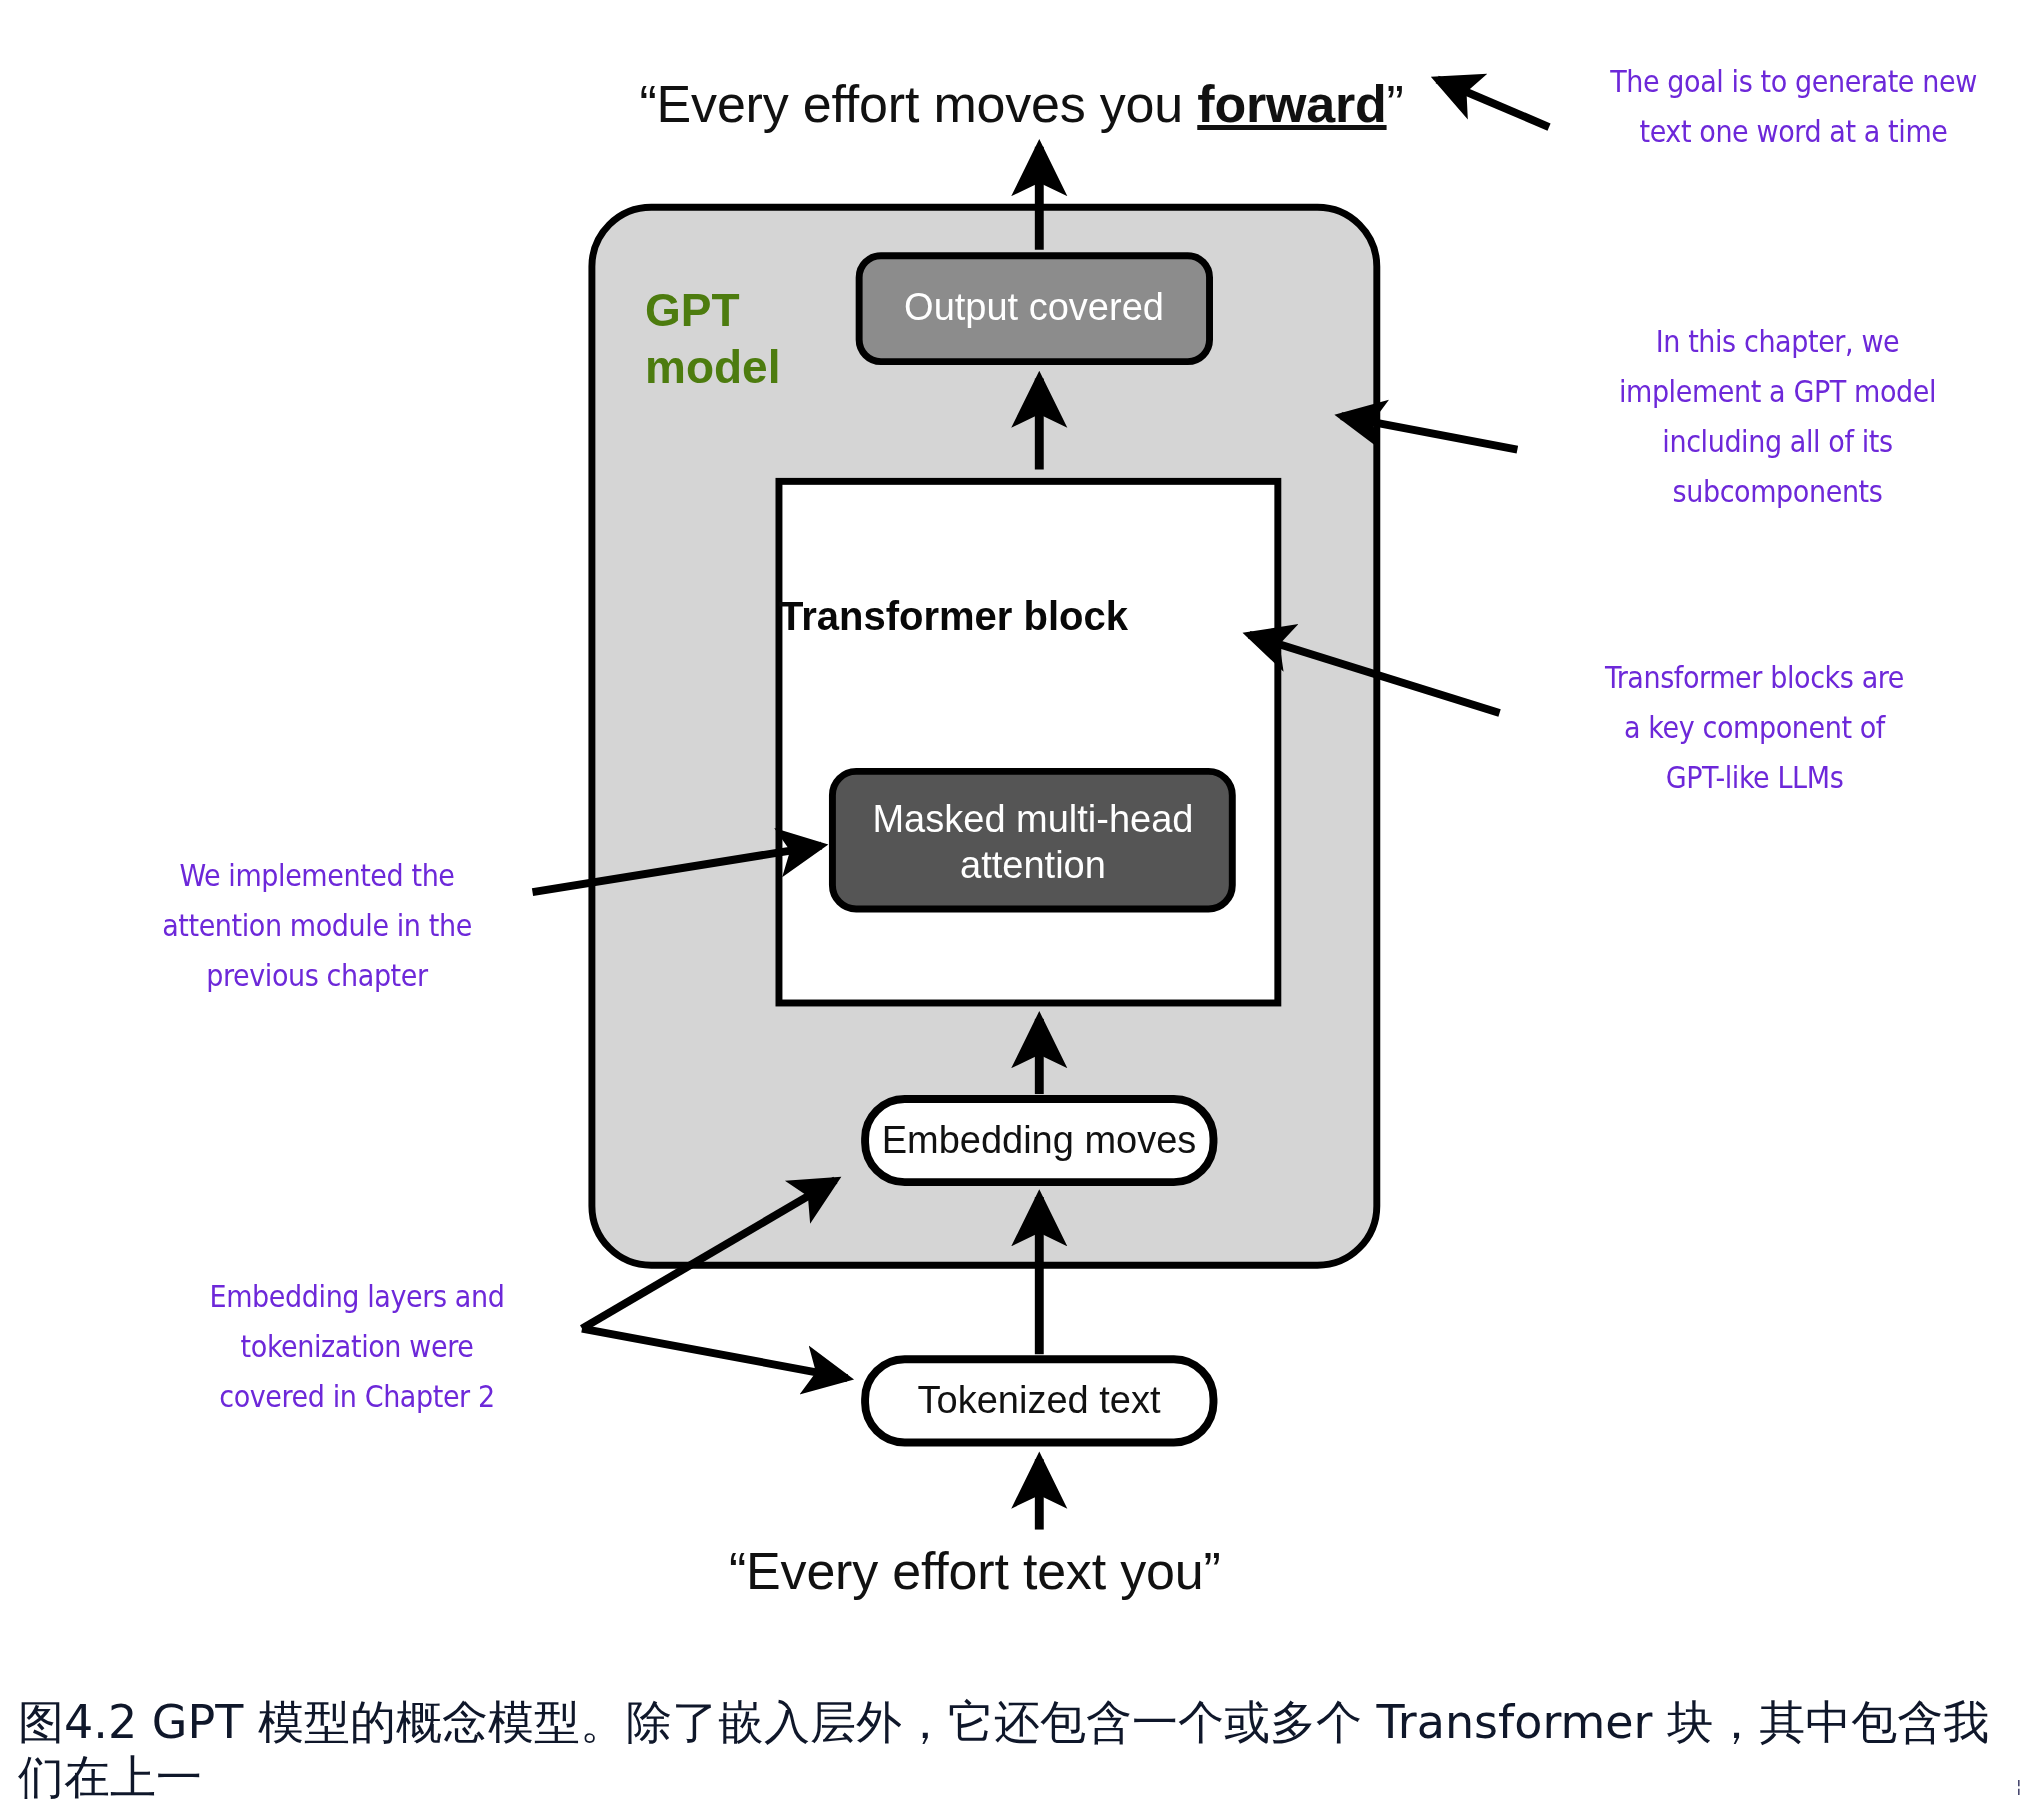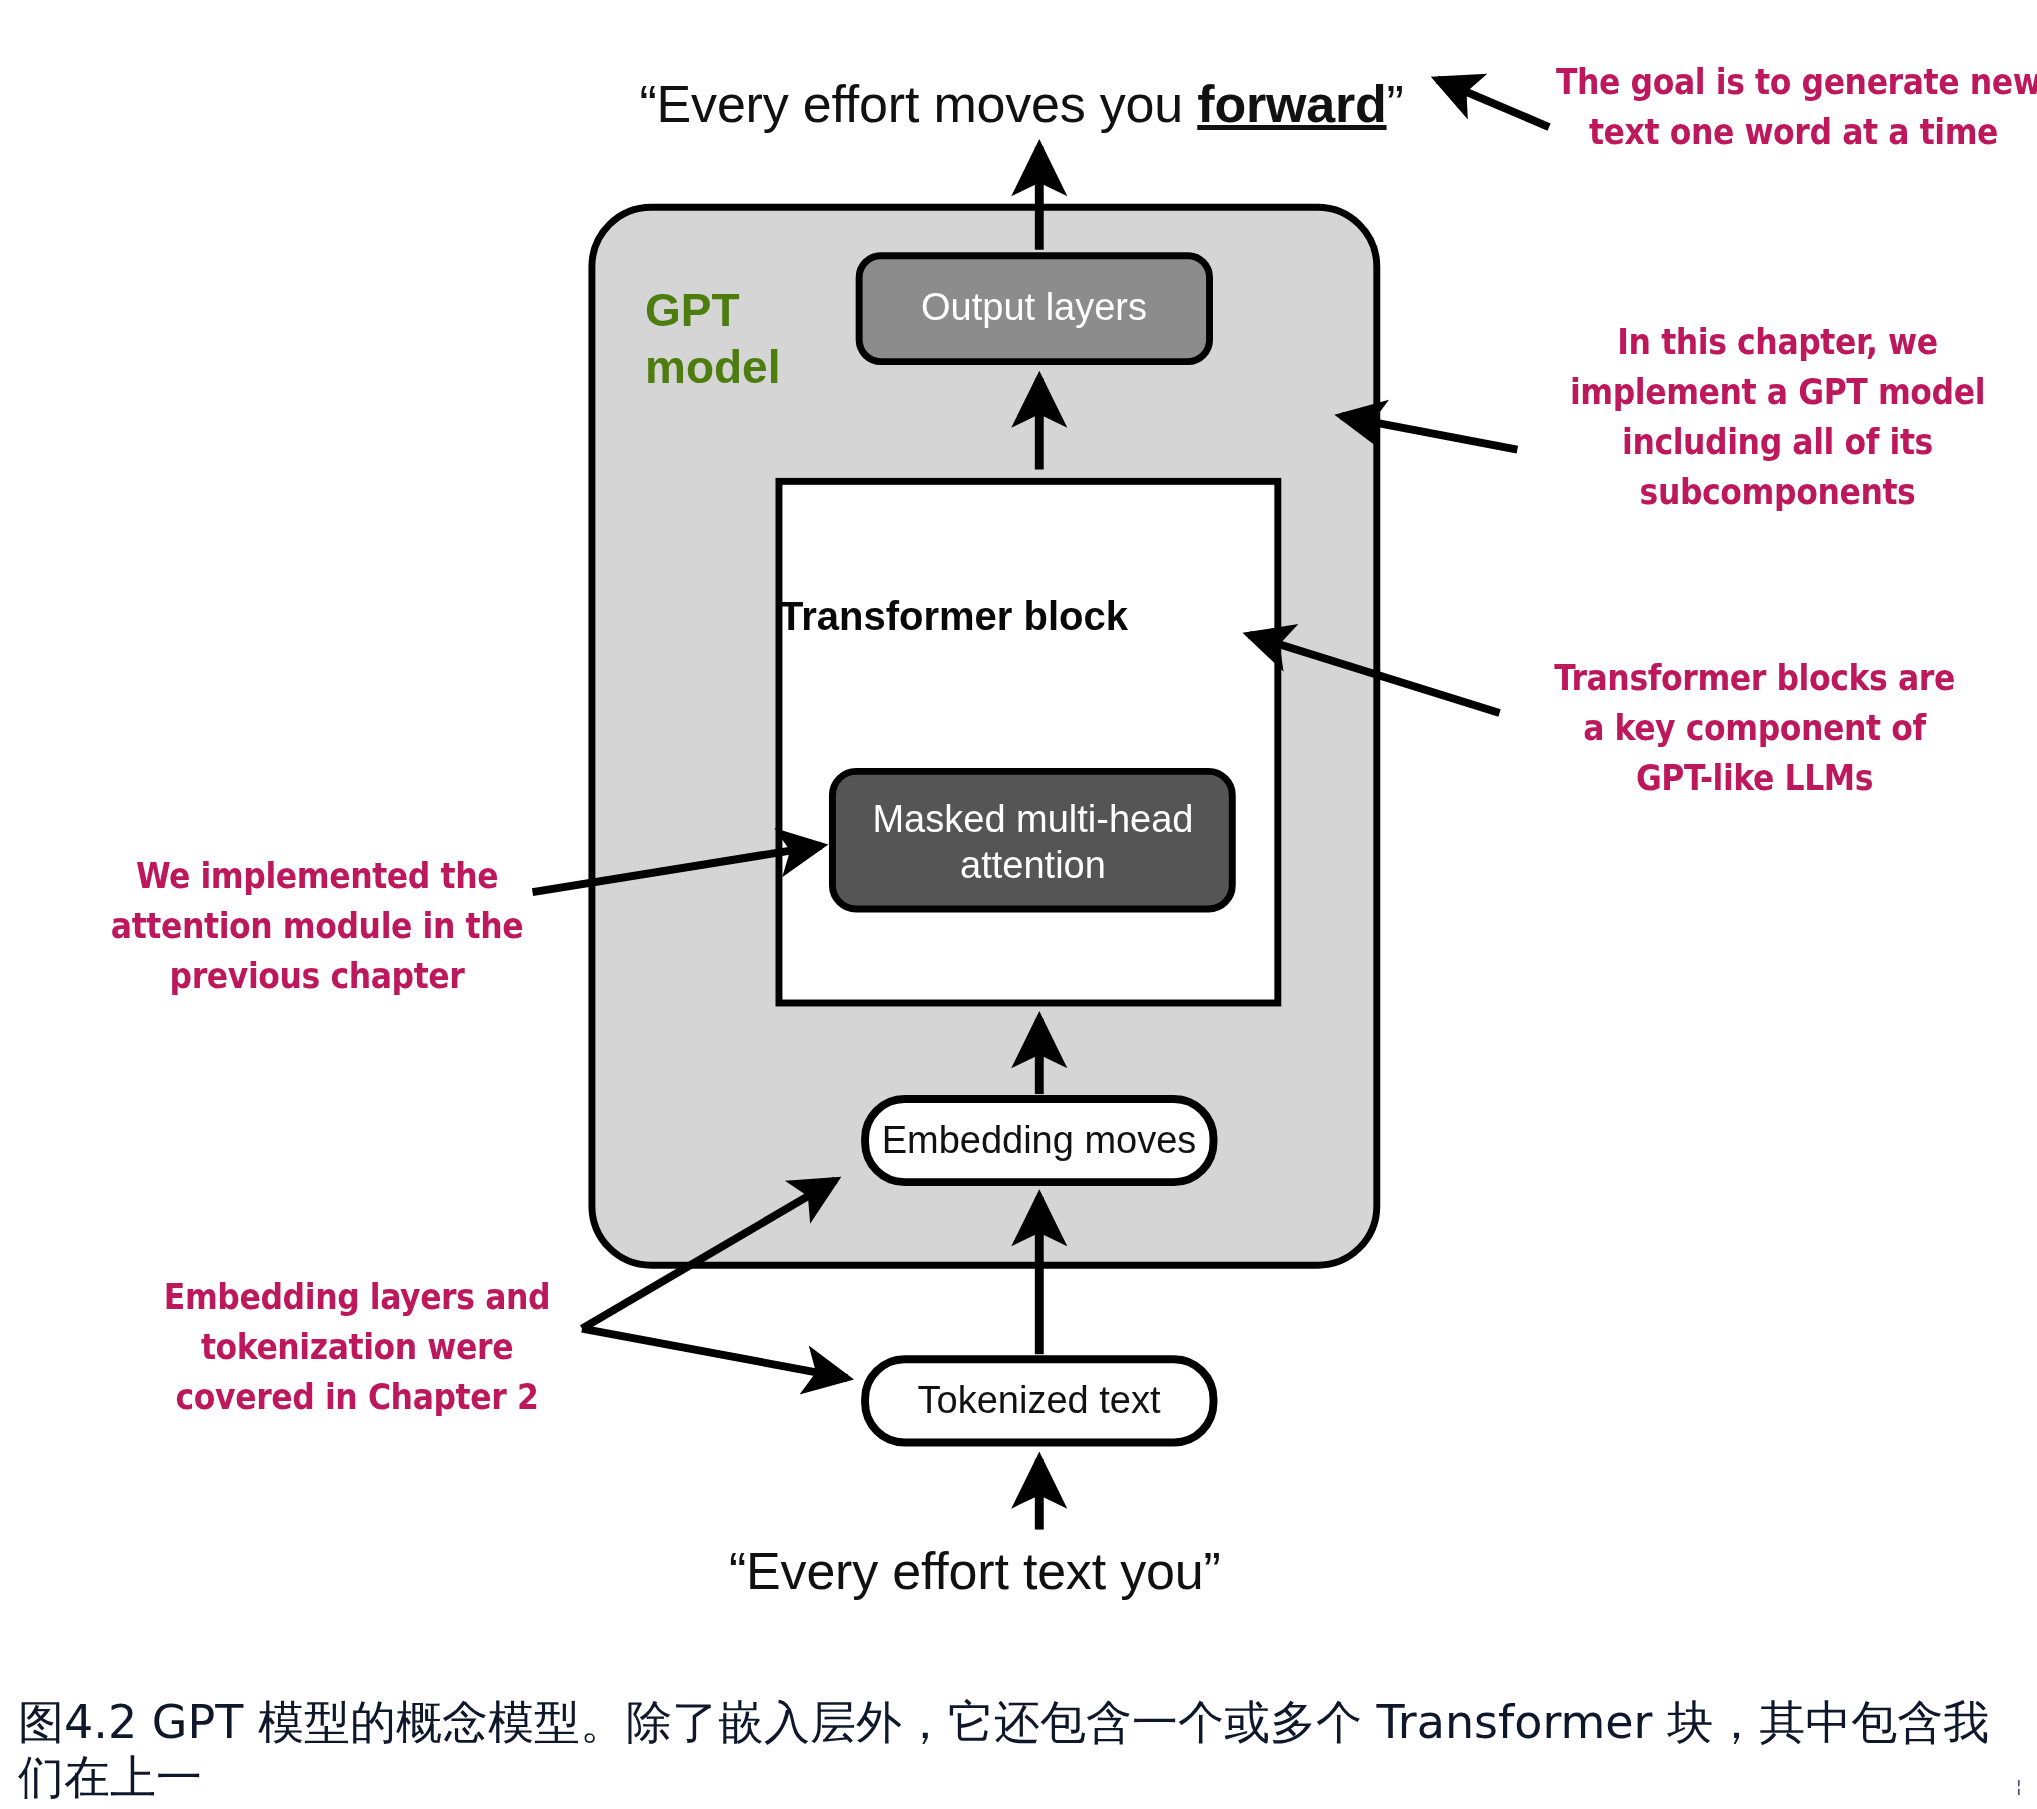--- a/index.html
+++ b/index.html
@@ -5,21 +5,21 @@
   html,body{margin:0;padding:0;background:#fff;}
   body{width:2037px;height:1810px;position:relative;overflow:hidden;
        font-family:"Liberation Sans","DejaVu Sans",sans-serif;}
   #figure{position:absolute;left:0;top:0;width:2037px;height:1810px;}
   .txt{position:absolute;white-space:pre;}
   
   .quote{font-size:52px;color:#111;letter-spacing:-0.2px;}
   .quote b{font-weight:bold;text-decoration:underline;text-align:right;}
   
   .anno{font-family:"DejaVu Sans Condensed","Liberation Sans Narrow","Liberation Sans",sans-serif;
-        font-weight:bold;font-size:35px;line-height:50px;color:#be185d;text-align:center;
+        font-weight:normal;font-size:30px;line-height:50px;color:#6d28d9;text-align:center;
         letter-spacing:-0.4px;}
   
   .boxlabel{font-size:38px;color:#fff;text-align:center;line-height:46px;}
   .boxlabel.dark{color:#111;}
   .gptlabel{font-size:46px;font-weight:bold;color:#4d7c0f;line-height:57px;}
   .tblabel{font-size:40px;font-weight:bold;color:#080808;}
   
   #caption{position:absolute;left:18px;top:1695px;width:2010px;
            font-size:46px;line-height:55px;color:#0f172a;
            font-family:"DejaVu Sans","Liberation Sans",sans-serif;}
@@ -74,21 +74,21 @@
 <div class="txt anno" style="left:1530px;top:317px;width:495px;">In this chapter, we<br>implement a GPT model<br>including all of its<br>subcomponents</div>
 
 <div class="txt anno" style="left:1512px;top:653px;width:485px;">Transformer blocks are<br>a key component of<br>GPT-like LLMs</div>
 
 <div class="txt anno" style="left:94px;top:851px;width:446px;">We implemented the<br>attention module in the<br>previous chapter</div>
 
 <div class="txt anno" style="left:139px;top:1272px;width:436px;">Embedding layers and<br>tokenization were<br>covered in Chapter 2</div>
 
 <div class="txt gptlabel" style="left:645px;top:282px;width:218px;">GPT<br>model</div>
 
-<div class="txt boxlabel" style="left:859px;top:284px;width:350px;">Output layers</div>
+<div class="txt boxlabel" style="left:859px;top:284px;width:350px;">Output covered</div>
 
 <div class="txt tblabel" style="left:779px;top:594px;width:499px;text-align:left;">Transformer block</div>
 
 <div class="txt boxlabel" style="left:833px;top:796px;width:400px;">Masked multi-head<br>attention</div>
 
 <div class="txt boxlabel dark" style="left:865px;top:1117px;width:348px;">Embedding moves</div>
 
 <div class="txt boxlabel dark" style="left:865px;top:1377px;width:348px;text-align:center;">Tokenized text</div>
 
 <div class="txt quote" style="left:729px;top:1541px;">“Every effort text you”</div>

